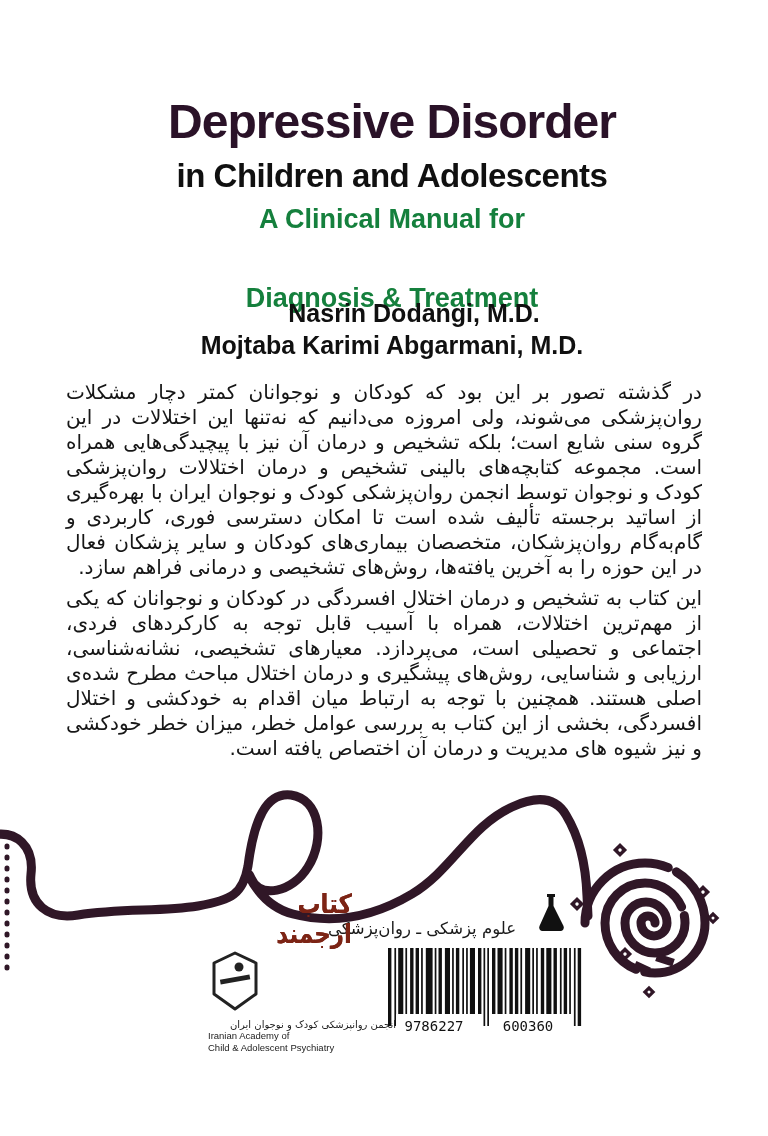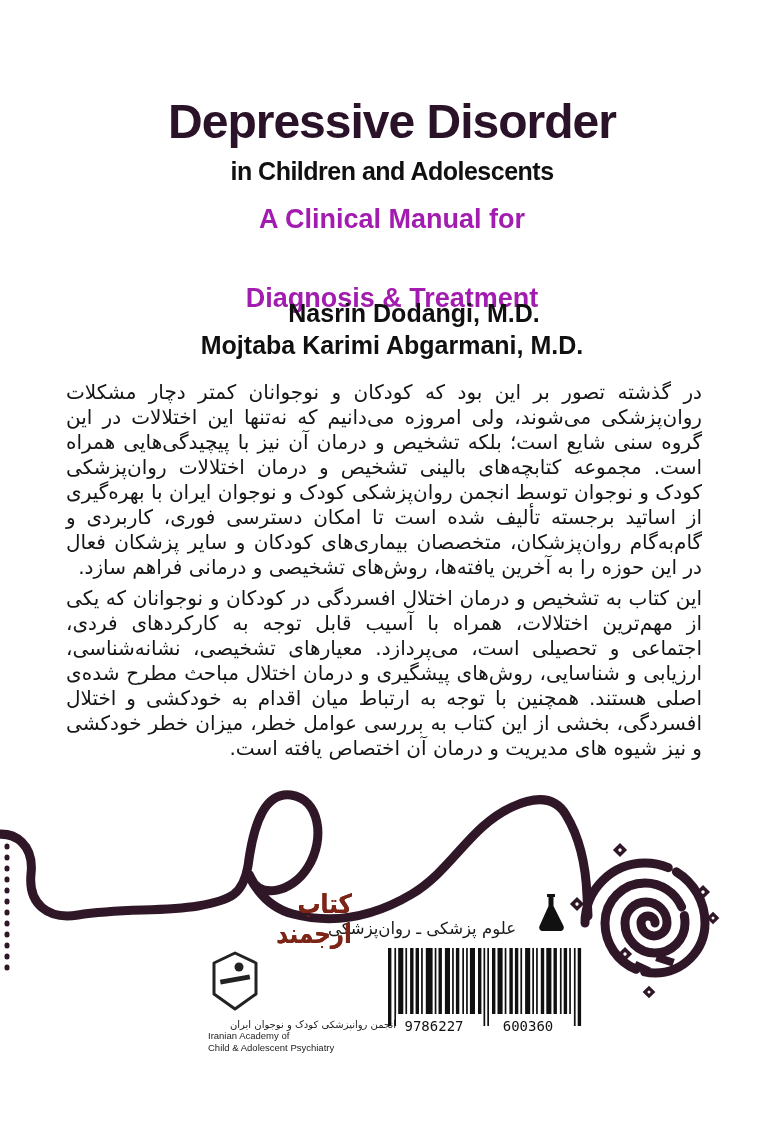--- a/index.html
+++ b/index.html
@@ -3,22 +3,22 @@
 <meta charset="utf-8">
 <style>
   html,body { margin:0; padding:0; background:#e8e8e8; }
   .page {
     position:relative; width:768px; height:1136px; margin:0 auto;
     background:#ffffff; overflow:hidden;
     font-family:"Liberation Sans", sans-serif;
   }
   .center { left:16px; right:0; text-align:center; position:absolute; }
   .book-title   { top:94px;  font-size:48px; font-weight:bold; color:#2a1228; letter-spacing:-1px; }
-  .book-subtitle{ top:157px; font-size:25px; font-weight:bold; color:#101010; letter-spacing:-0.5px; }
-  .tagline      { font-size:27px; font-weight:bold; color:#a21caf; }
+  .book-subtitle{ top:157px; font-size:33px; font-weight:bold; color:#101010; letter-spacing:-0.5px; }
+  .tagline      { font-size:27px; font-weight:bold; color:#15803d; }
   .tagline-1 { top:204px; }
   .tagline-2 { top:237px;margin-top:46px; }
   .by-label  { top:273px; font-size:22px; font-weight:bold; color:#101010; }
   .author    { font-size:25px; font-weight:bold; color:#101010; }
   .author-1  { top:299px;padding-left:44px; }
   .author-2  { top:331px; }
 
   .fa-desc {
     position:absolute; top:380px; left:66px; width:636px;
     direction:rtl; text-align:justify;

